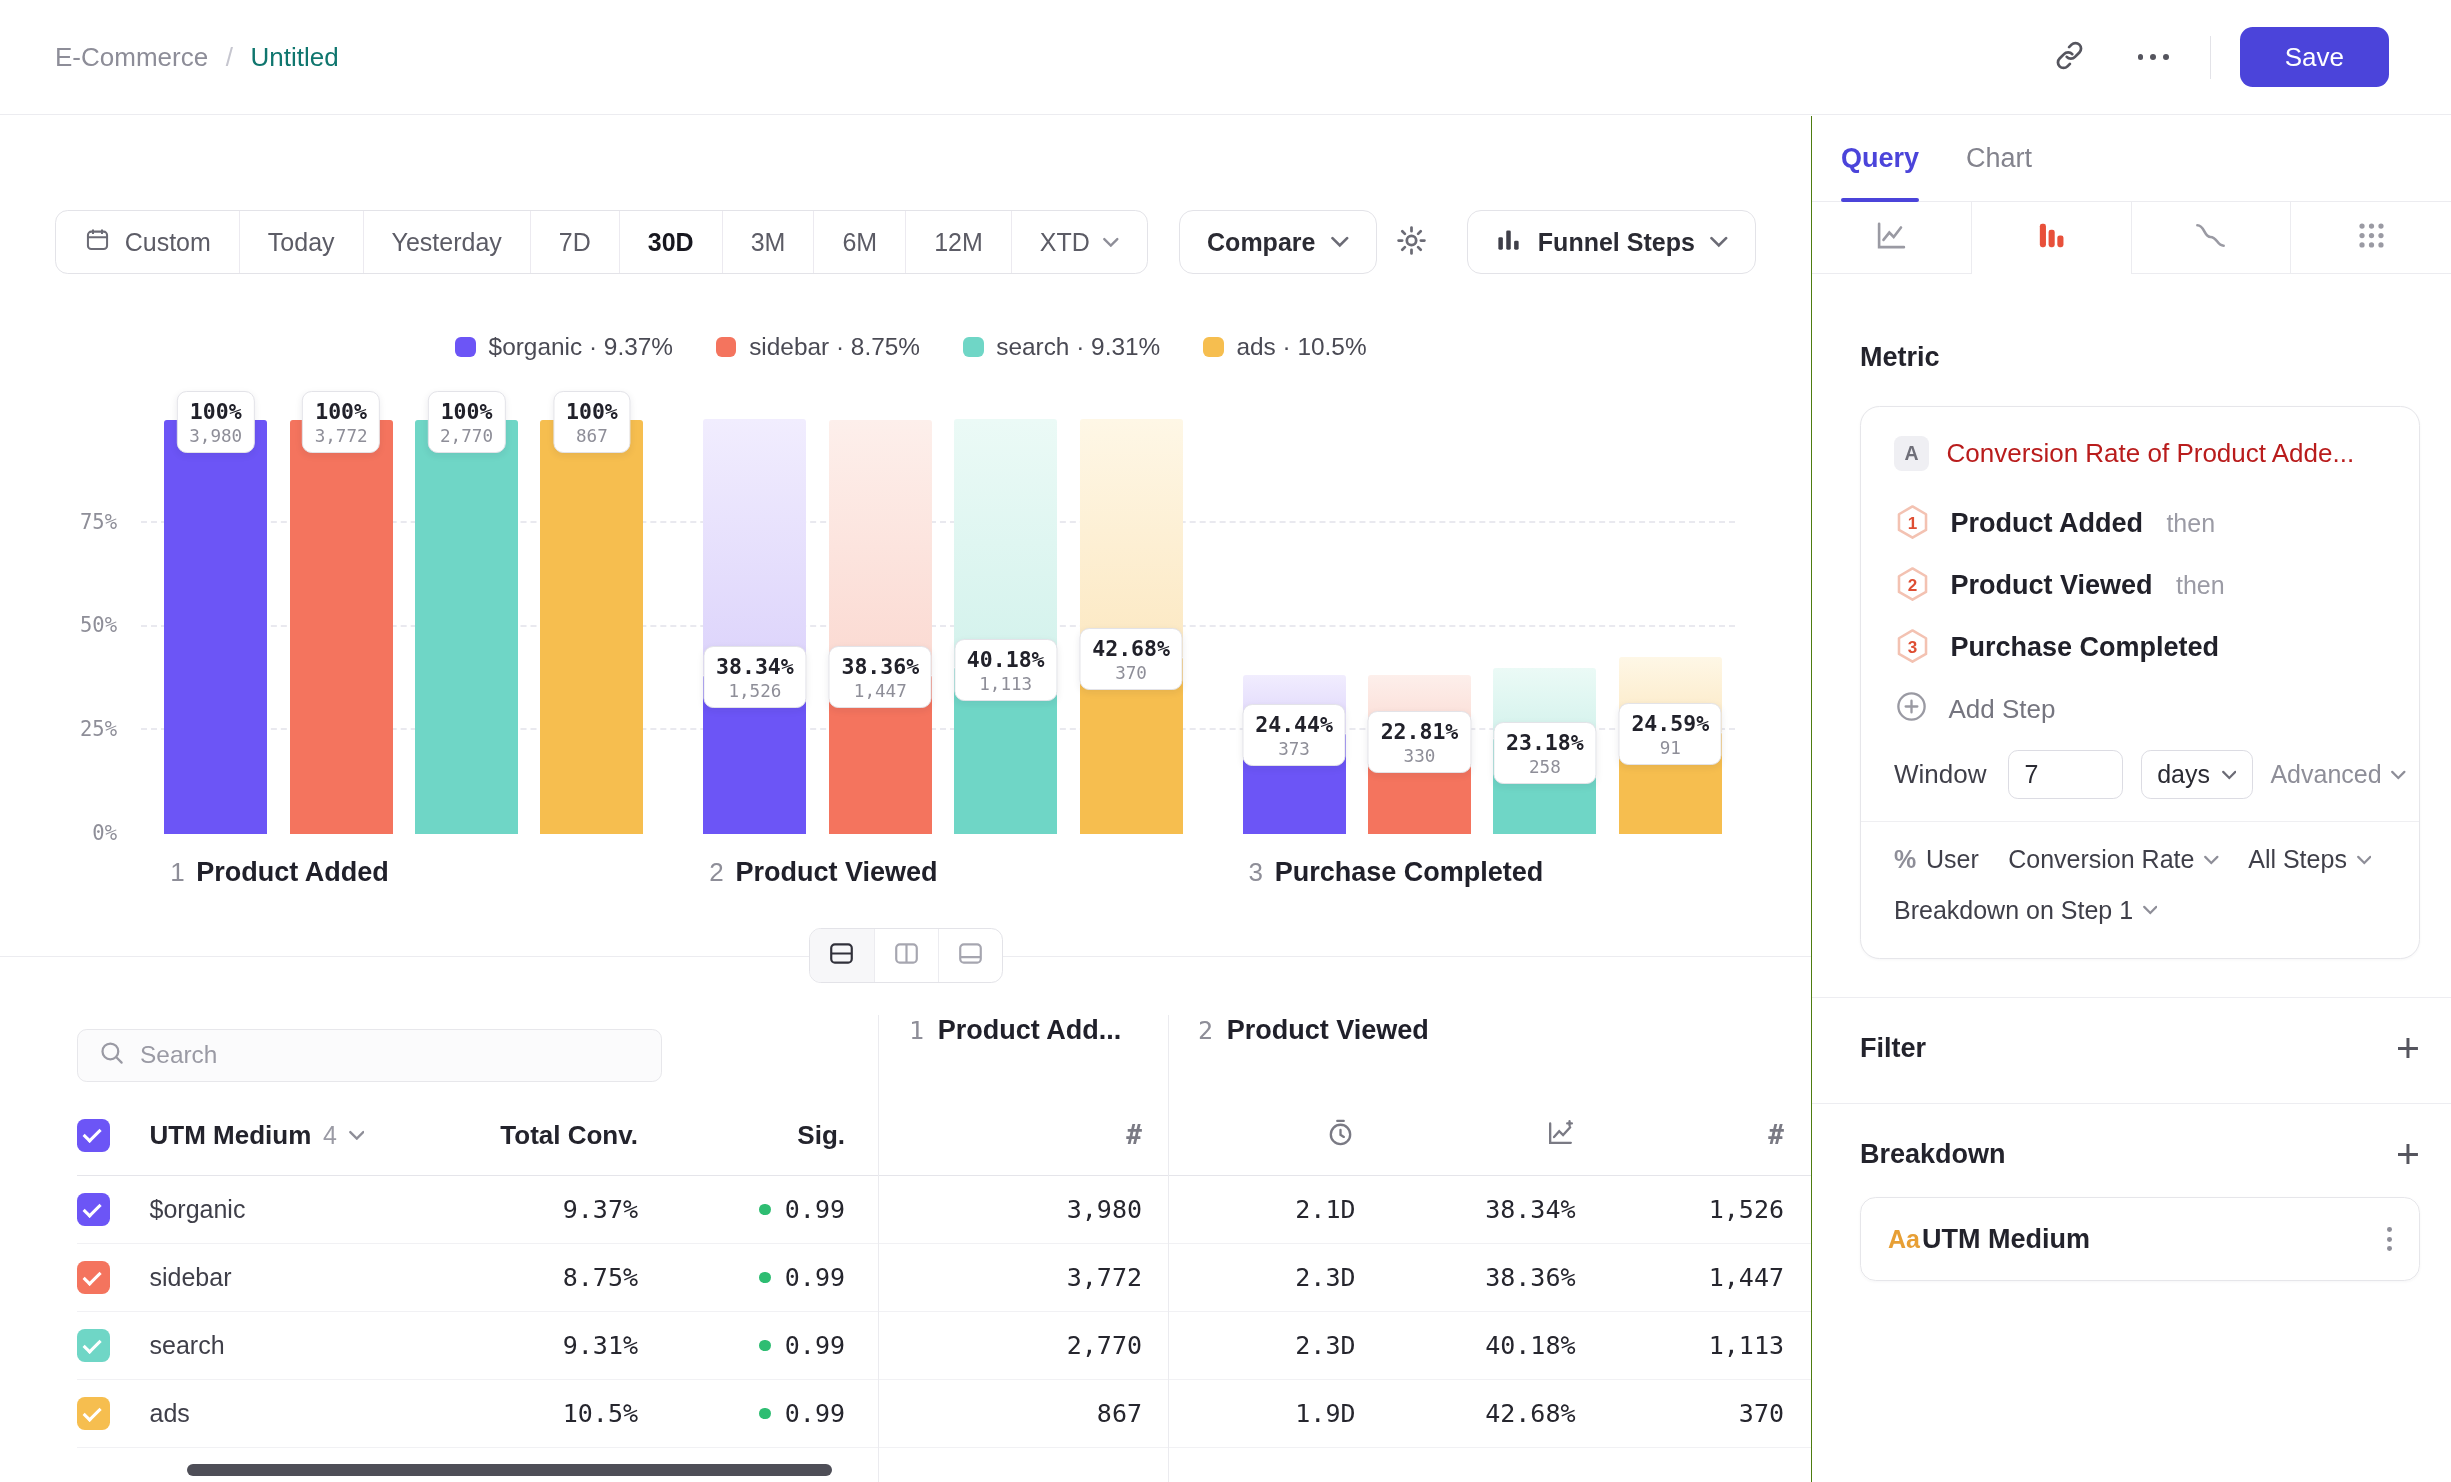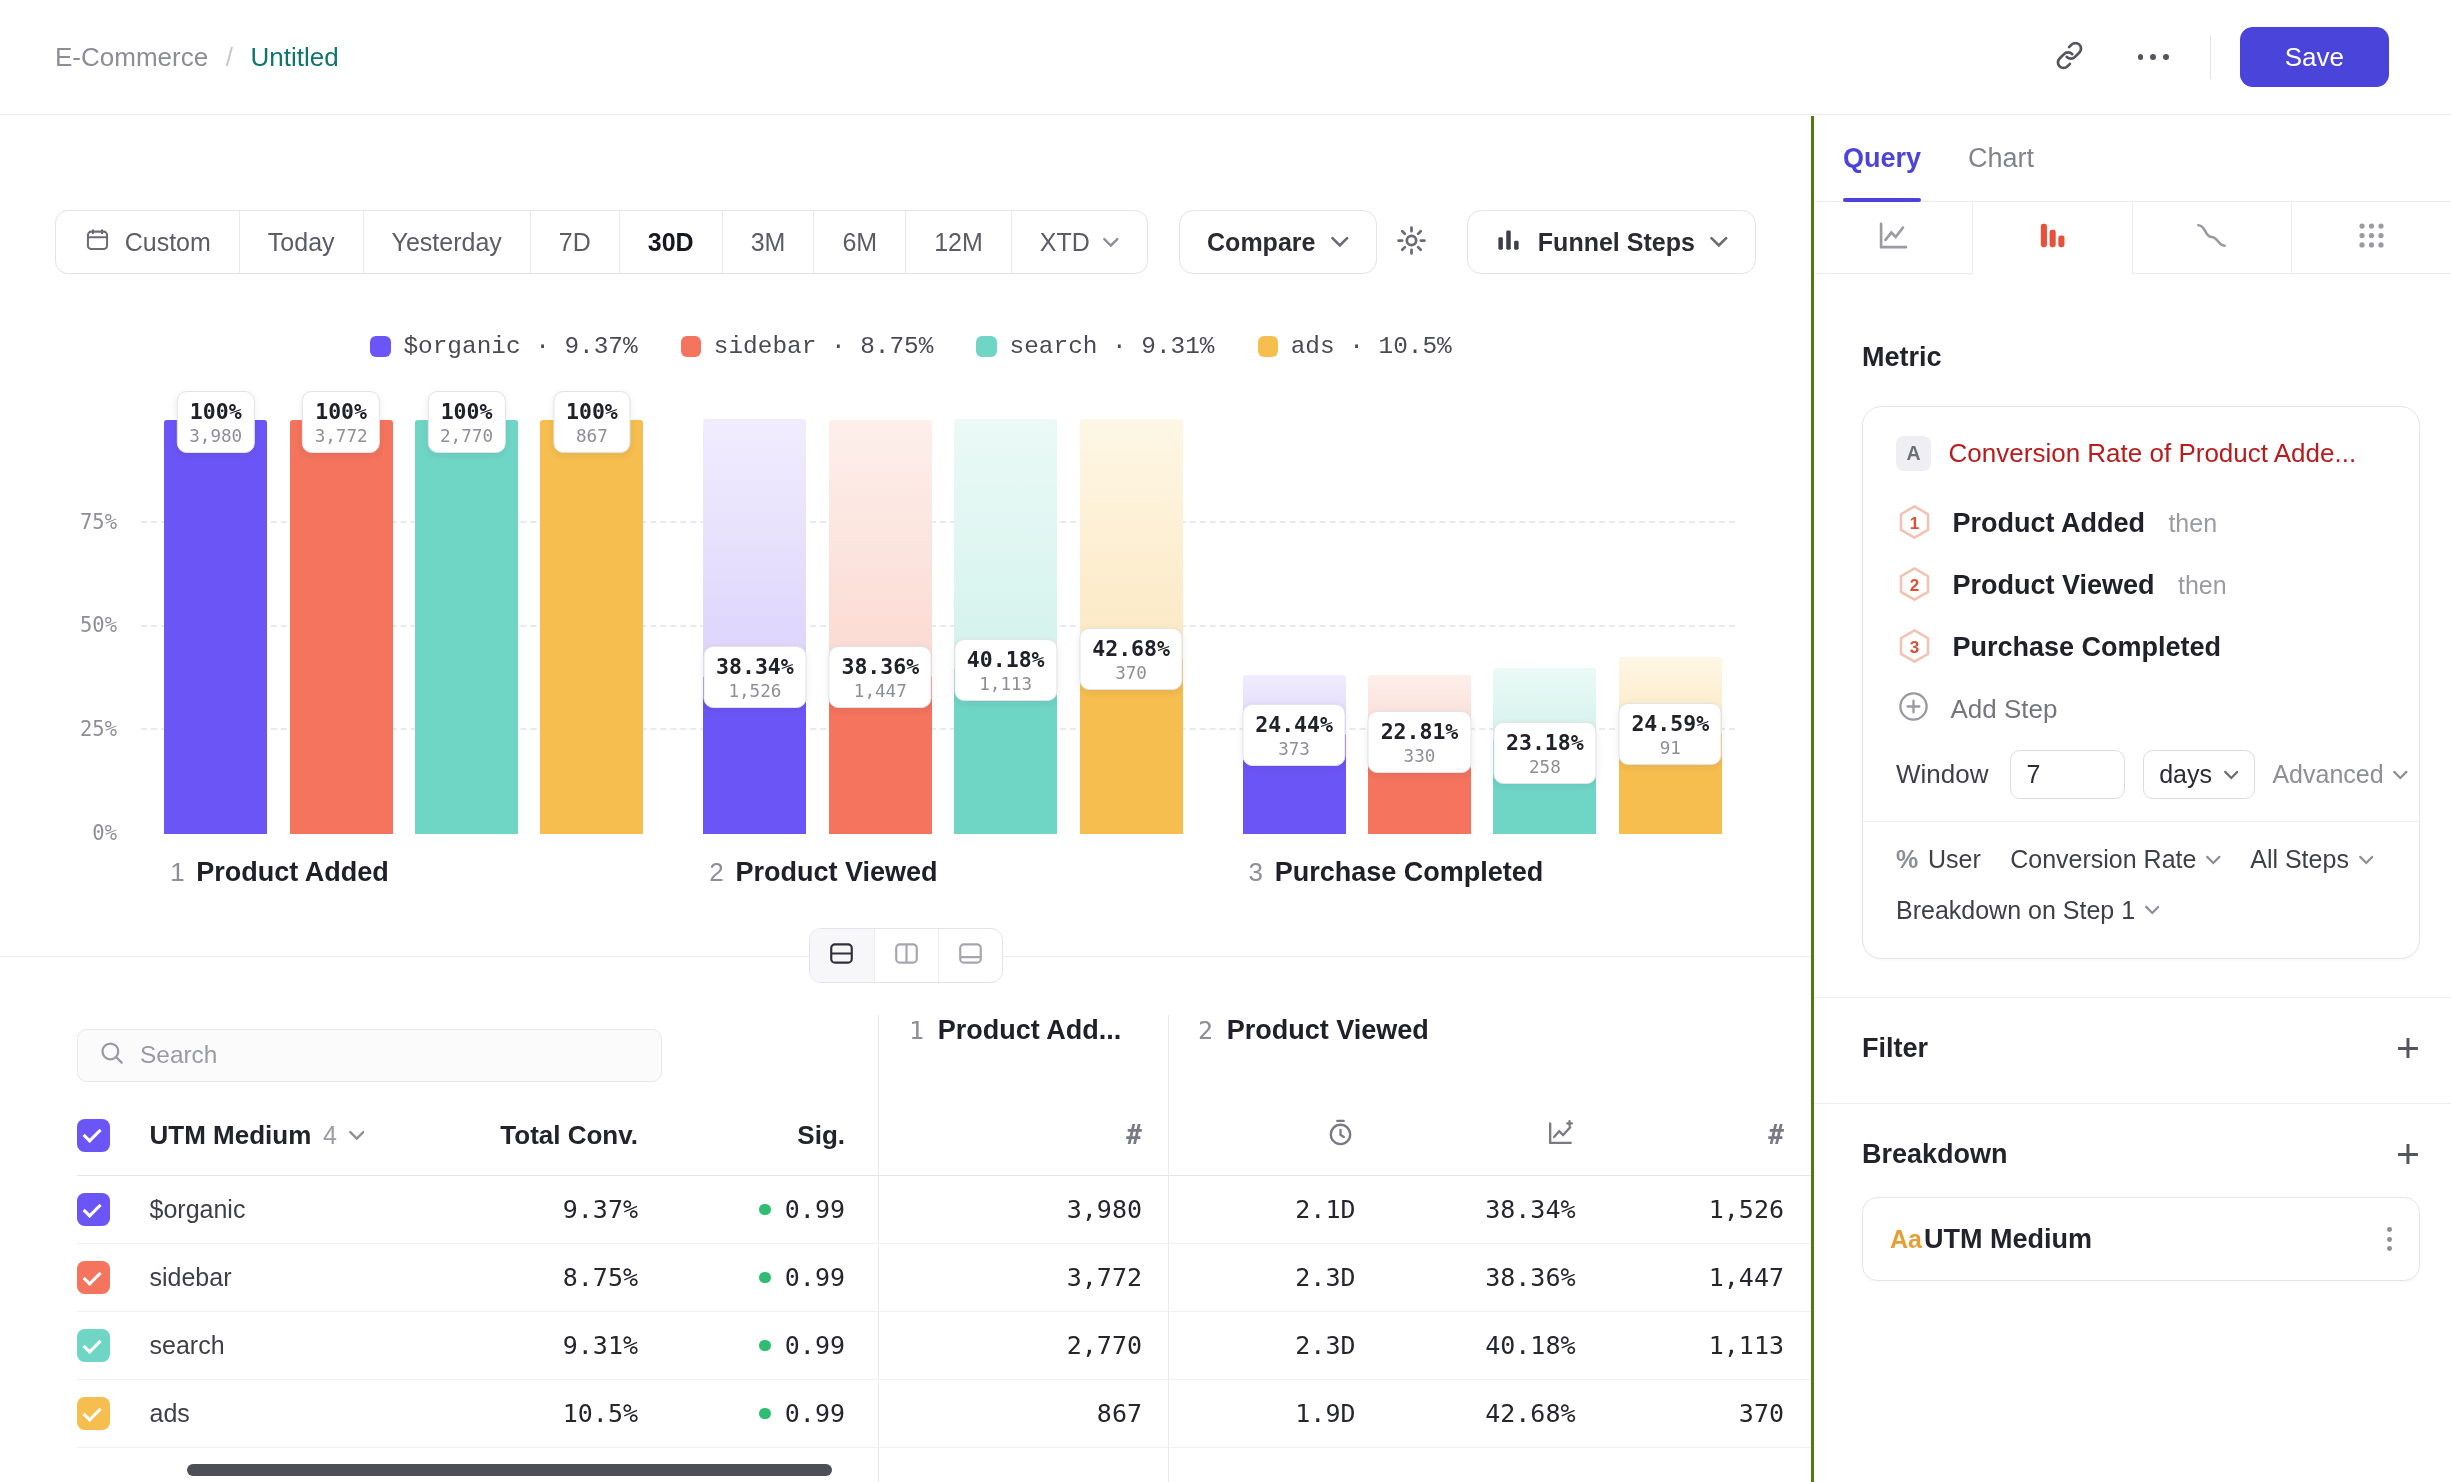--- a/index.html
+++ b/index.html
@@ -32,21 +32,21 @@
   .seg-item + .seg-item { border-left:1px solid #eceaf0; }
   .seg-item.active { font-weight:700; color:#17171f; }
   .btn-outline { display:flex; align-items:center; gap:15.6px; border:1px solid #e3e3e8; border-radius:14px;
     height:64px; padding:0 27px; font-size:25px; font-weight:600; color:#2b2b33; background:#fff; cursor:pointer; white-space:nowrap; }
   .compare { margin-left:31px; }
   .toolbar-right { margin-left:auto; display:flex; align-items:center; gap:28px; }
 
   .chev svg { display:block; }
 
   
-  .legend { position:absolute; top:217px; left:11px; right:0; display:flex; justify-content:center; gap:43px;font-family:Liberation Mono, monospace; }
+  .legend { position:absolute; top:217px; left:11px; right:0; display:flex; justify-content:center; gap:43px; }
   .legend-item { display:flex; align-items:center; gap:12.7px; font-size:24.4px; color:#4a4a54; }
   .swatch { width:20.5px; height:20.5px; border-radius:5.9px; }
 
   
   .chart-area { position:absolute; top:304px; left:0; right:68px; height:414px; }
   .ylab { position:absolute; left:0; width:117px; text-align:right; font-family:"DejaVu Sans Mono",monospace;
     font-size:20.5px; color:#8e8e98; }
   .plot { position:absolute; left:141px; right:7.8px; top:0; bottom:0; display:flex; gap:60px; padding-left:9.8px;justify-content:center; }
   .gridline { position:absolute; left:0; right:0; border-top:2px dashed #e9e9ef; z-index:0; }
   .step-group { position:relative; height:100%; }
@@ -100,21 +100,21 @@
   .hdr-lbl { font-weight:700; color:#23232c; font-size:26px; }
   .c4p { padding-right:33px;align-items:center; } .c5p { padding-right:27px; } .c6p { padding-right:20.5px; }
   .c7p { padding-right:20.5px; } .c8p { padding-right:28px; }
   .num { font-family:"DejaVu Sans Mono",monospace; font-size:25px; color:#26262e; }
   .hash { font-family:"DejaVu Sans Mono",monospace; font-size:26px; font-weight:700; color:#7a7a84; }
   .sig-dot { width:11.7px; height:11.7px; border-radius:50%; margin-right:13.7px; }
   .row-name { color:#3f3f49; font-size:25px; margin-left:19.5px; }
   .hscroll-thumb { position:absolute; bottom:5.9px; left:187px; width:645px; height:11.7px; border-radius:6.8px; background:#4e4e57; }
 
   
-  .panel { position:absolute; top:116px; left:1811px; right:0; bottom:0; border-left:3px solid #4d7c0f; background:#fff; }
+  .panel { position:absolute; top:116px; left:1811px; right:0; bottom:0; border-left:1px solid #4d7c0f; background:#fff; }
   .panel-tabs { height:86px; border-bottom:1px solid #ececf0; display:flex; align-items:center; padding-left:29px; gap:47px; }
   .ptab { height:100%; display:flex; align-items:center; font-size:27px; color:#83838d; position:relative; cursor:pointer; }
   .ptab.active { color:#4B44DA; font-weight:600; }
   .ptab.active::after { content:''; position:absolute; left:0; right:0; bottom:-1px; height:3.9px; background:#4B44DA; border-radius:2px; }
   .icon-tabs { display:grid; grid-template-columns:repeat(4,1fr); height:72px; border-bottom:1px solid #ececf0; }
   .itab { display:flex; align-items:center; justify-content:center; border-right:1px solid #ececf0; cursor:pointer; position:relative; }
   .itab:last-child { border-right:none; }
   .itab.active::after { content:''; position:absolute; left:0; right:0; bottom:-1px; height:1px; background:#fff; }
   .panel-body { padding:0 31px 0 48px; }
   .metric-h { margin-top:68px; font-size:27px; font-weight:700; color:#23232c; }

